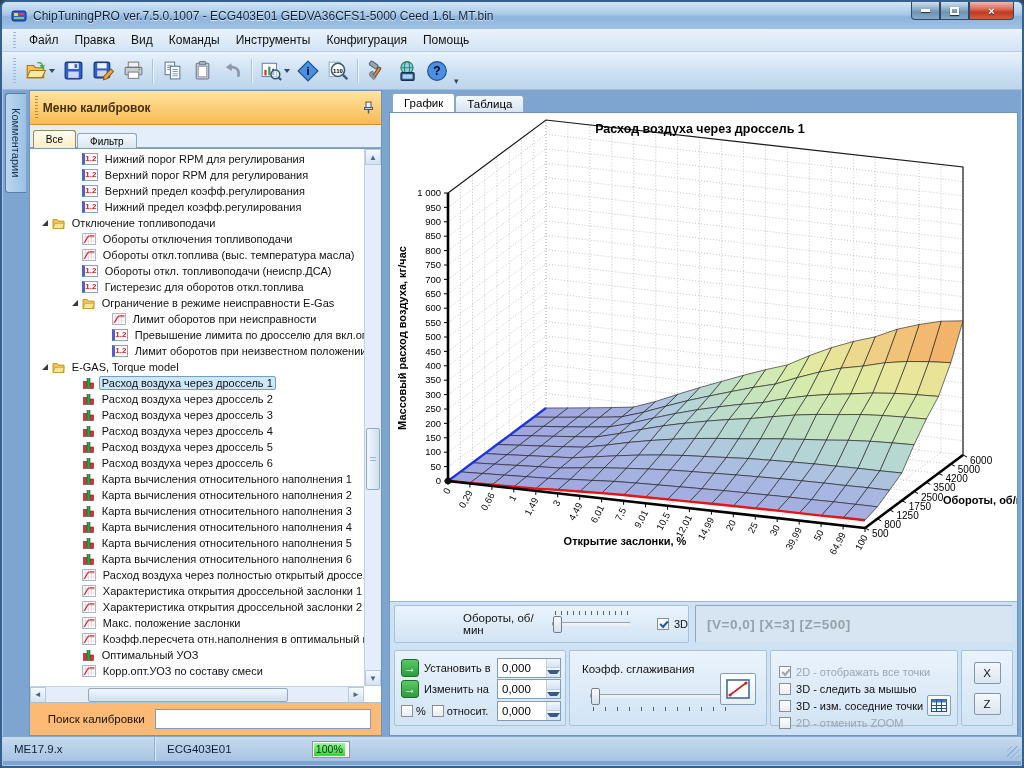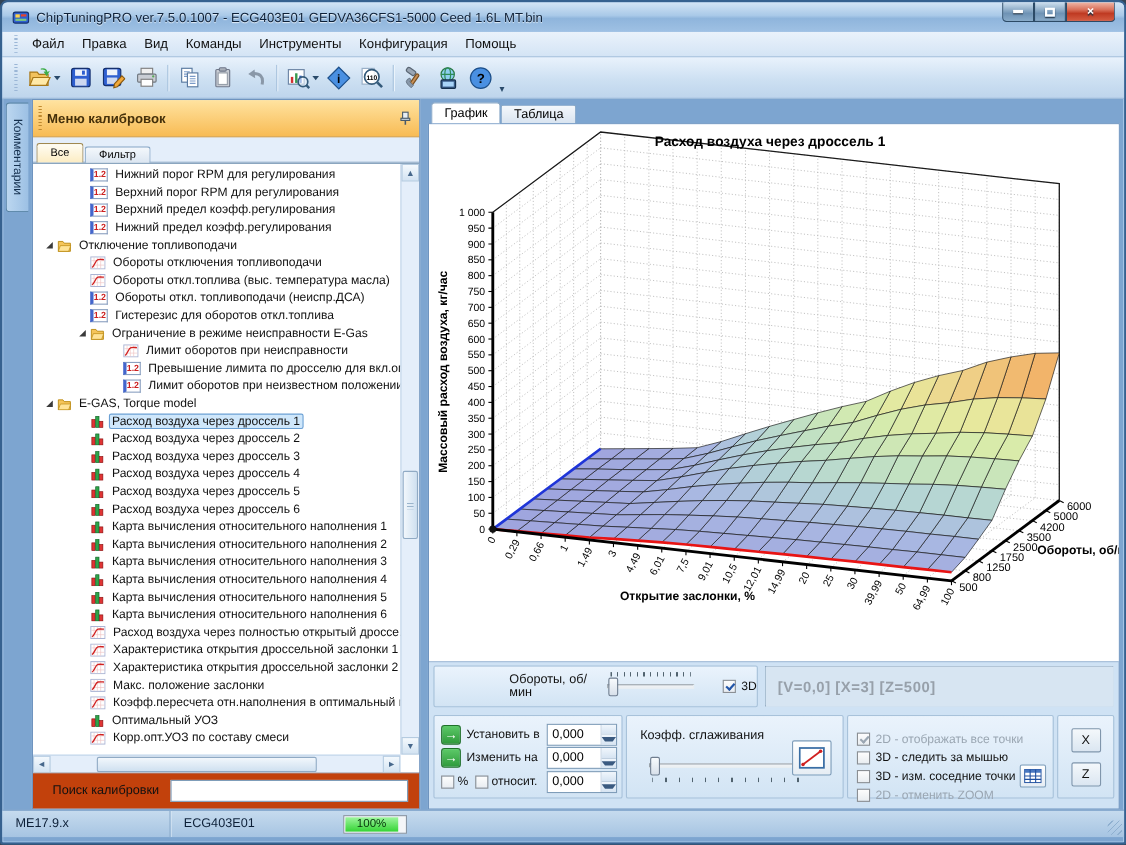--- a/index.html
+++ b/index.html
@@ -62,21 +62,21 @@
   .vscroll{position:absolute;top:0;right:0;bottom:16px;width:17px;background:#e4eefa;border-left:1px solid #c0d4e8;}
   .hscroll{position:absolute;left:0;right:17px;bottom:0;height:16px;background:#e4eefa;border-top:1px solid #c0d4e8;display:flex;align-items:center;}
   .sbtn{width:16px;height:16px;display:flex;align-items:center;justify-content:center;font-size:8px;color:#47688c;
     background:linear-gradient(#f4f9fd,#d3e3f2);border:1px solid #b5cbe0;}
   .vthumb{position:absolute;left:1px;right:1px;top:52%;height:62px;border:1px solid #90aac4;border-radius:2px;
     background:linear-gradient(to right,#f2f7fc,#cfe0f0);}
   .vthumb::after{content:"";position:absolute;left:3px;right:3px;top:28px;height:6px;
     background:repeating-linear-gradient(to bottom,#9ab4cc 0 1px,transparent 1px 3px);}
   .hthumb{height:14px;width:200px;margin-left:42px;border:1px solid #90aac4;border-radius:2px;
     background:linear-gradient(#f2f7fc,#cfe0f0);}
-  .search-row{height:33px;display:flex;align-items:center;background:#c2410c;border-top:1px solid #a8c0da;}
+  .search-row{height:33px;display:flex;align-items:center;background:#fdba74;border-top:1px solid #a8c0da;}
   .search-row label{font-size:11.5px;margin:0 10px 0 18px;color:#111;}
   .search-row input{flex:1;height:20px;margin-right:10px;border:1px solid #7f9db9;font-size:11px;padding:0 4px;}
   .splitter{width:7px;}
   
   .right-panel{flex:1;display:flex;flex-direction:column;margin-right:4px;}
   .rp-tabs{height:22px;display:flex;align-items:center;padding-left:3px;}
   .rtab{font-size:11.5px;padding:3px 11px;border:1px solid #8aa8c6;border-bottom:none;border-radius:3px 3px 0 0;
     background:#fff;position:relative;top:1px;z-index:2;}
   .rtab.inactive{background:linear-gradient(#f4f8fc,#d9e4f0);top:2px;padding:2px 11px;z-index:1;}
   .rp-body{flex:1;border:1px solid #6f94bf;background:#cfe2f4;display:flex;flex-direction:column;}
@@ -135,21 +135,21 @@
     background:linear-gradient(#fff,#e6edf4);display:flex;align-items:center;justify-content:center;}
   .g-xz{flex:1;display:flex;flex-direction:column;align-items:center;justify-content:space-around;padding:6px 0;}
   .xzbtn{width:27px;height:22px;border:1px solid #8096ac;border-radius:2px;font-size:11.5px;color:#111;
     background:linear-gradient(#f4f8fb,#dbe6f1);display:flex;align-items:center;justify-content:center;}
   
   .statusbar{height:25px;display:flex;align-items:center;border-top:1px solid #86a8cc;
     background:linear-gradient(#c6dbee,#a6c4e2);position:relative;}
   .scell{font-size:11.5px;color:#0d2038;padding-left:12px;height:100%;display:flex;align-items:center;}
   .scell.s1{width:152px;}
   .scell.s2{width:152px;border-left:1px solid #90b0d0;box-shadow:inset 1px 0 0 #dce9f5;}
-  .sprog-wrap{width:58px;height:17px;margin-left:6px;border:1px solid #8896a4;background:#f4f6f8;
+  .sprog-wrap{width:38px;height:17px;margin-left:6px;border:1px solid #8896a4;background:#f4f6f8;
     display:flex;align-items:center;}
   .sprog{width:85%;height:13px;margin-left:1px;background:linear-gradient(#9cf59c,#35d435);
     display:flex;align-items:center;justify-content:center;font-size:10.5px;color:#05350a;}
   .sgrip{position:absolute;right:2px;bottom:2px;width:13px;height:13px;
     background:repeating-linear-gradient(135deg,transparent 0 3px,#8fb0d0 3px 4px);}
 </style>
 </head>
 <body>
 
 <div class="window">

